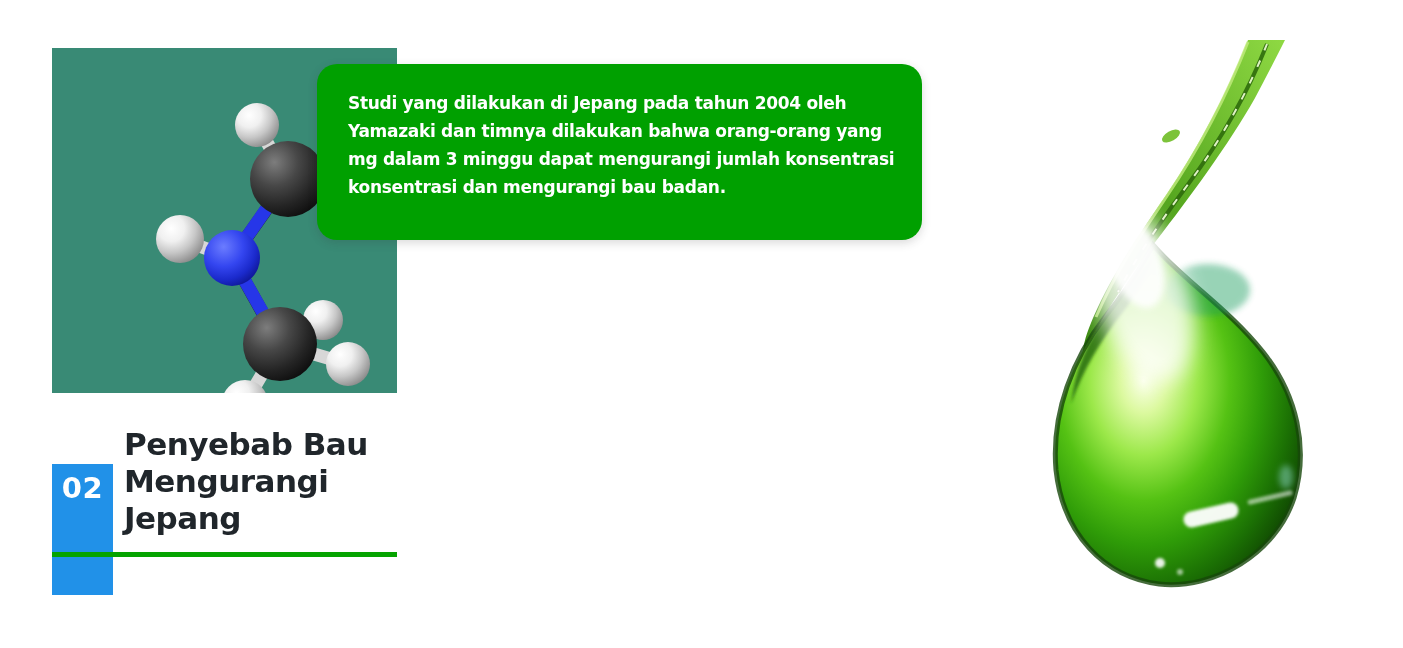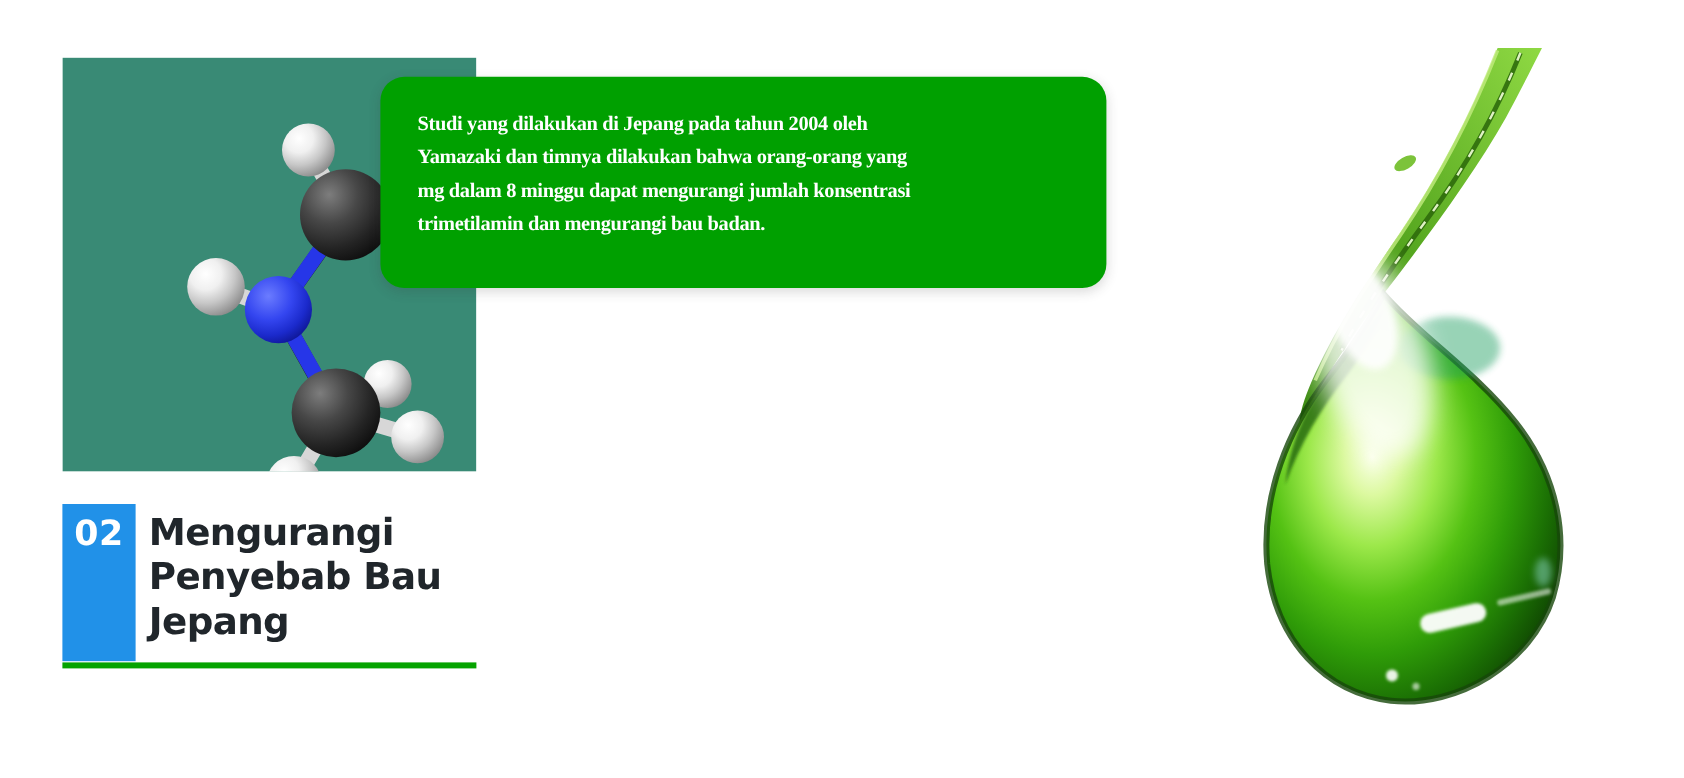--- a/index.html
+++ b/index.html
@@ -118,34 +118,34 @@
         <circle cx="128" cy="191" r="24" fill="url(#hG)"></circle>
         <circle cx="180" cy="210" r="28" fill="url(#nG)"></circle>
         <circle cx="271" cy="272" r="20" fill="url(#hG)"></circle>
         <circle cx="228" cy="296" r="37" fill="url(#cG)"></circle>
         <circle cx="296" cy="316" r="22" fill="url(#hG)"></circle>
         <circle cx="193" cy="355" r="23" fill="url(#hG)"></circle>
       </g>
     </svg>
   </div>
 
-  <div class="callout" style="background-color: rgb(0, 160, 0); font-family: Liberation Serif, serif;">
+  <div class="callout" style="background-color: rgb(0, 160, 0);">
     <div class="callout-line">Studi yang dilakukan di Jepang pada tahun 2004 oleh</div>
     <div class="callout-line">Yamazaki dan timnya dilakukan bahwa orang-orang yang</div>
-    <div class="callout-line">mg dalam 8 minggu dapat mengurangi jumlah konsentrasi</div>
-    <div class="callout-line">trimetilamin dan mengurangi bau badan.</div>
-  </div>
-
-  <div class="number-badge" style="background-color: rgb(33, 145, 232);">
+    <div class="callout-line">mg dalam 3 minggu dapat mengurangi jumlah konsentrasi</div>
+    <div class="callout-line">konsentrasi dan mengurangi bau badan.</div>
+  </div>
+
+  <div class="number-badge" style="background-color: rgb(33, 145, 232); margin-top: 44px;">
     <span>02</span>
   </div>
 
   <div class="section-title">
+    <div class="title-line">Penyebab Bau</div>
     <div class="title-line">Mengurangi</div>
-    <div class="title-line">Penyebab Bau</div>
     <div class="title-line">Jepang</div>
   </div>
 
   <div class="title-underline" style="background-color: rgb(5, 163, 0);"></div>
 
   <div class="droplet-figure">
     <svg width="300" height="555" viewBox="0 0 300 555">
       <defs>
         <linearGradient id="stemG" x1="1" y1="0" x2="0" y2="1">
           <stop offset="0%" stop-color="#8FD943"></stop>

